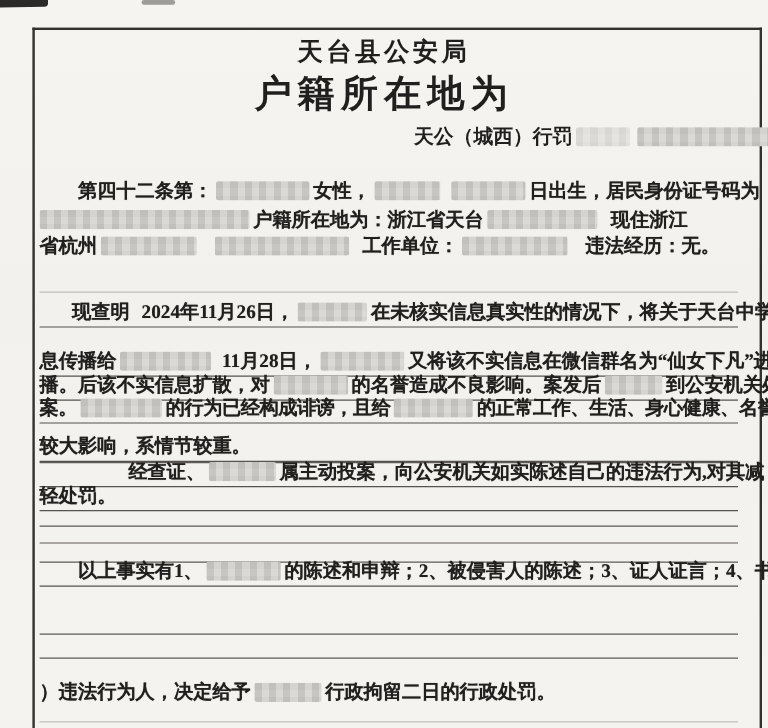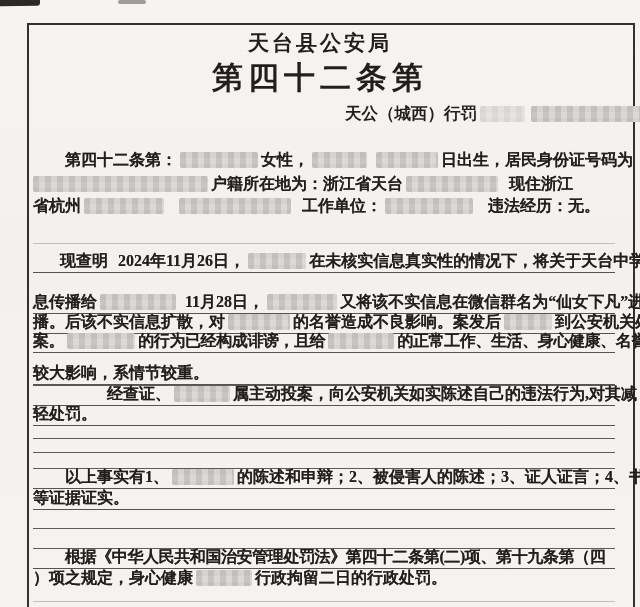--- a/index.html
+++ b/index.html
@@ -46,21 +46,21 @@
 </head>
 <body>
 
 <div class="page">
 
   <div class="smudge"></div>
   <div class="smudge2"></div>
   <div class="frame"></div>
 
   <div class="agency">天台县公安局</div>
-  <div class="title">第四十二条第</div>
+  <div class="title">户籍所在地为</div>
 
   <div class="docnum">
     <span>天公（城西）行罚</span><span class="mosaic ghost" style="width:45px"></span><span class="mosaic" style="width:118px"></span>
   </div>
 
   <div class="pline bodytext" style="top:150px">
     <span class="ind32">第四十二条第：</span><span class="mosaic" style="width:78px"></span><span>女性，</span><span class="mosaic" style="width:55px"></span><span class="mosaic g6" style="width:62px"></span><span>日出生，居民身份证号码为</span>
   </div>
   <div class="pline bodytext" style="top:174px">
     <span class="mosaic" style="width:175px;margin-left:0"></span><span>户籍所在地为：浙江省天台</span><span class="mosaic" style="width:92px"></span><span class="g8">现住浙江</span>
@@ -96,29 +96,23 @@
     <span>轻处罚。</span>
   </div>
 
   <div class="rule" style="top:438px"></div>
   <div class="rule" style="top:452px"></div>
   <div class="rule" style="top:468px"></div>
 
   <div class="rrow bodytext" style="top:467px">
     <span class="ind32">以上事实有1、</span><span class="mosaic" style="width:62px"></span><span>的陈述和申辩；2、被侵害人的陈述；3、证人证言；4、书证</span>
   </div>
-  <div class="rrow bodytext" style="top:488px">
-    <span>等证据证实。</span>
-  </div>
 
   <div class="rule" style="top:528px"></div>
   <div class="rule" style="top:548px"></div>
 
-  <div class="rrow bodytext tight" style="top:547px">
-    <span class="ind32">根据《中华人民共和国治安管理处罚法》第四十二条第(二)项、第十九条第（四</span>
-  </div>
   <div class="rrow bodytext noline" style="top:568px">
-    <span>）项之规定，身心健康</span><span class="mosaic" style="width:56px"></span><span>行政拘留二日的行政处罚。</span>
+    <span>）违法行为人，决定给予</span><span class="mosaic" style="width:56px"></span><span>行政拘留二日的行政处罚。</span>
   </div>
 
   <div class="rule faint" style="top:601px"></div>
 
 </div>
 
 </body></html>

